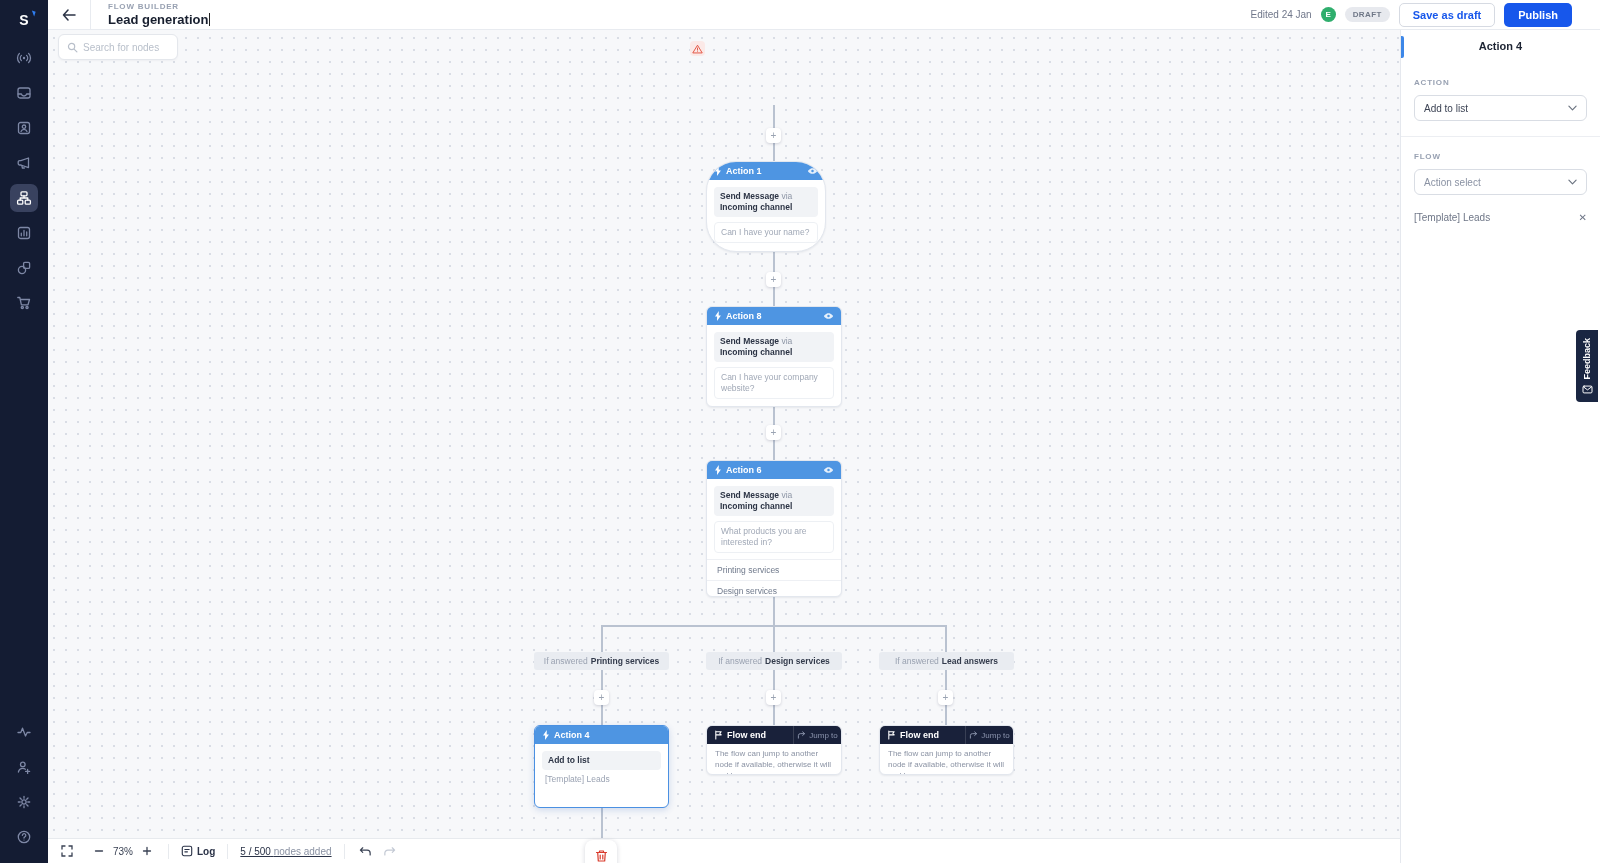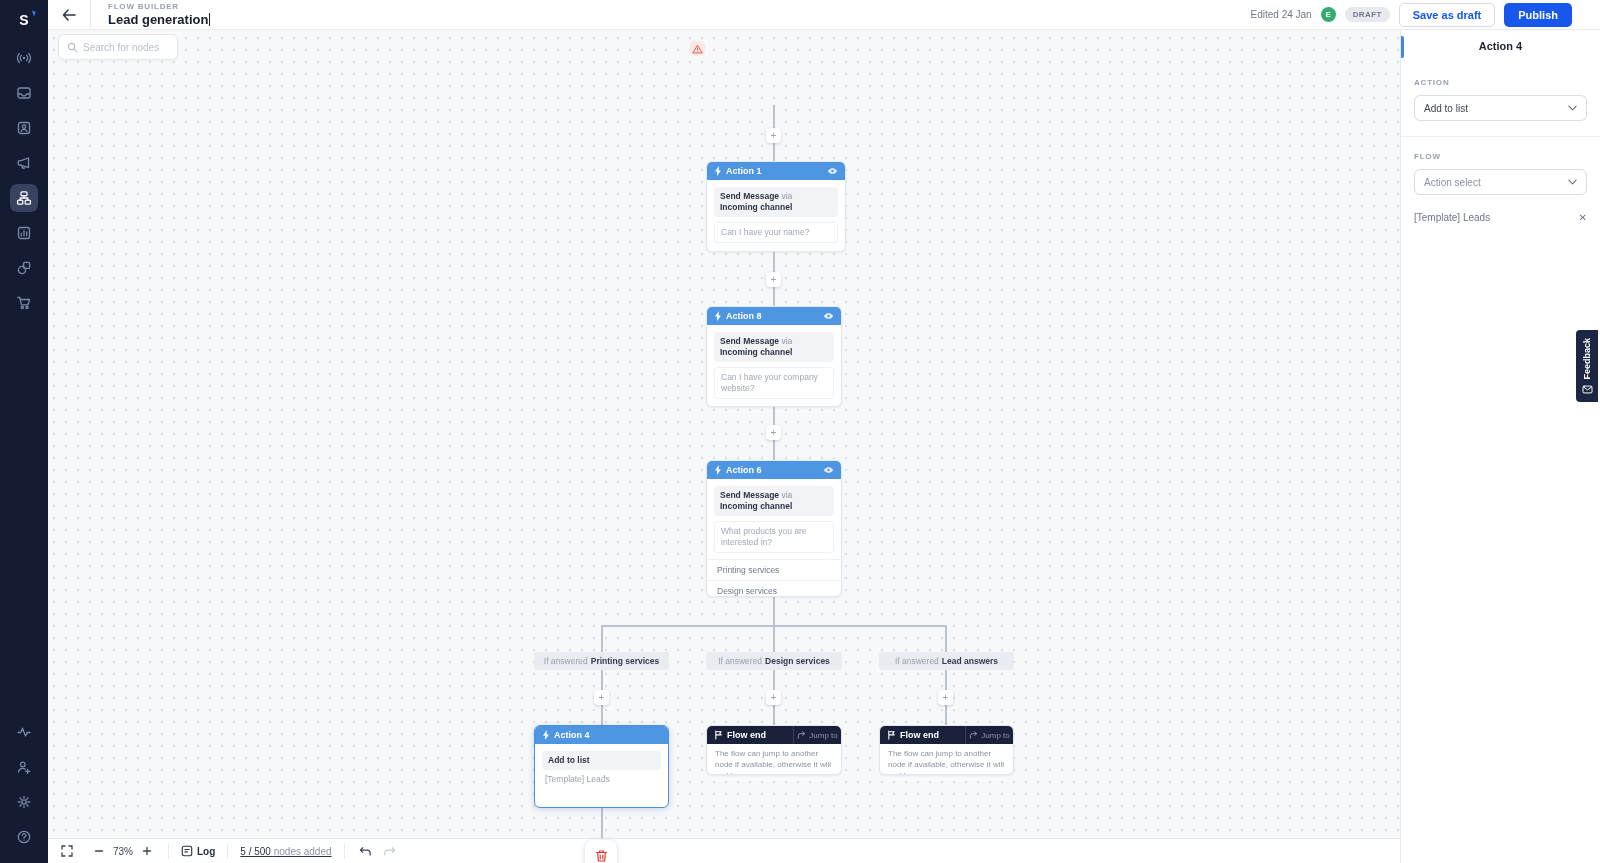--- a/index.html
+++ b/index.html
@@ -269,21 +269,21 @@
 
     <div class="warn" style="left:642px; top:21px;">
       <svg width="11" height="10" viewBox="0 0 14 12" fill="none" stroke="#e2513f" stroke-width="1.2" stroke-linejoin="round">
           <path d="M7 1.2L13 11H1z"></path>
           <path d="M7 4.8v2.6" stroke-linecap="round"></path>
           <circle cx="7" cy="9.2" r="0.6" fill="#e2513f" stroke="none"></circle>
         </svg>
     </div>
 
 
-    <div class="node" style="left:658px; top:141px; width:140px; height:91px;">
+    <div class="node" style="left:658px; top:141px; width:120px; height:91px;border-radius:30px;">
       <div class="node-head head-action">
         <svg width="8" height="10" viewBox="0 0 8 10" fill="#fff">
             <path d="M4.8 0L1 5.6h2.1L3 10l3.9-5.6H4.7z"></path>
           </svg>
         <span class="ttl">Action 1</span>
         <svg width="11" height="8" viewBox="0 0 14 10" fill="rgba(255,255,255,.85)">
             <path d="M1 5s2.3-3.6 6-3.6S13 5 13 5s-2.3 3.6-6 3.6S1 5 1 5z"></path>
             <circle cx="7" cy="5" r="1.6" fill="#4e95e2"></circle>
           </svg>
       </div>

